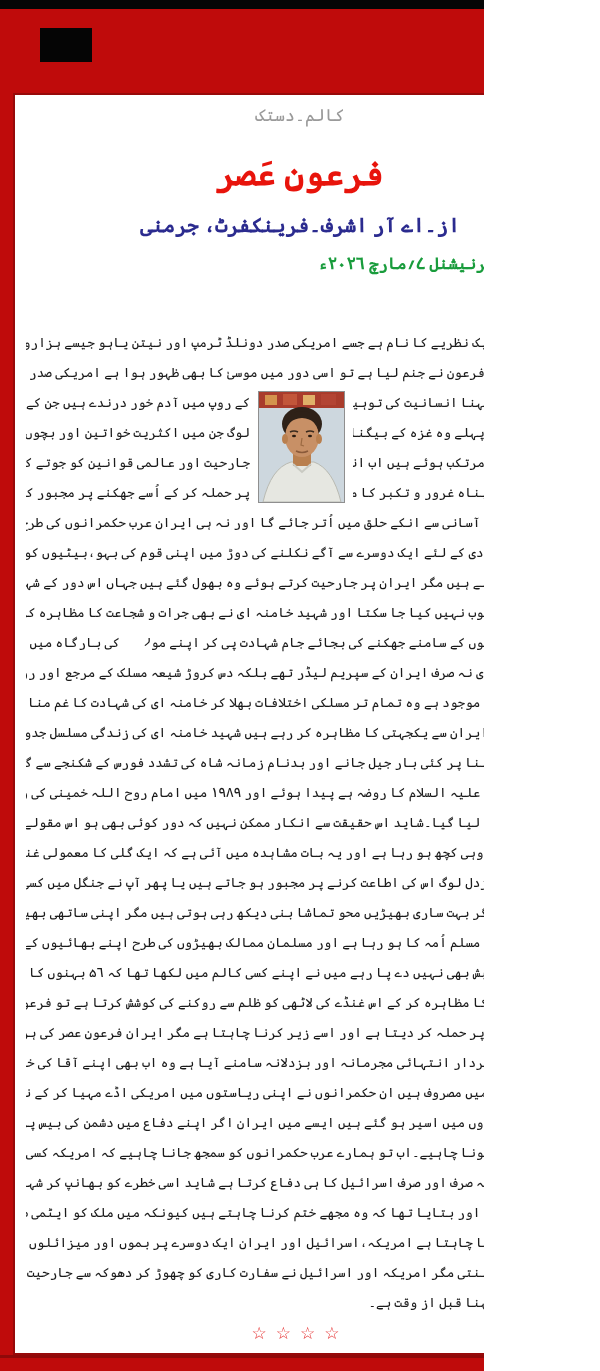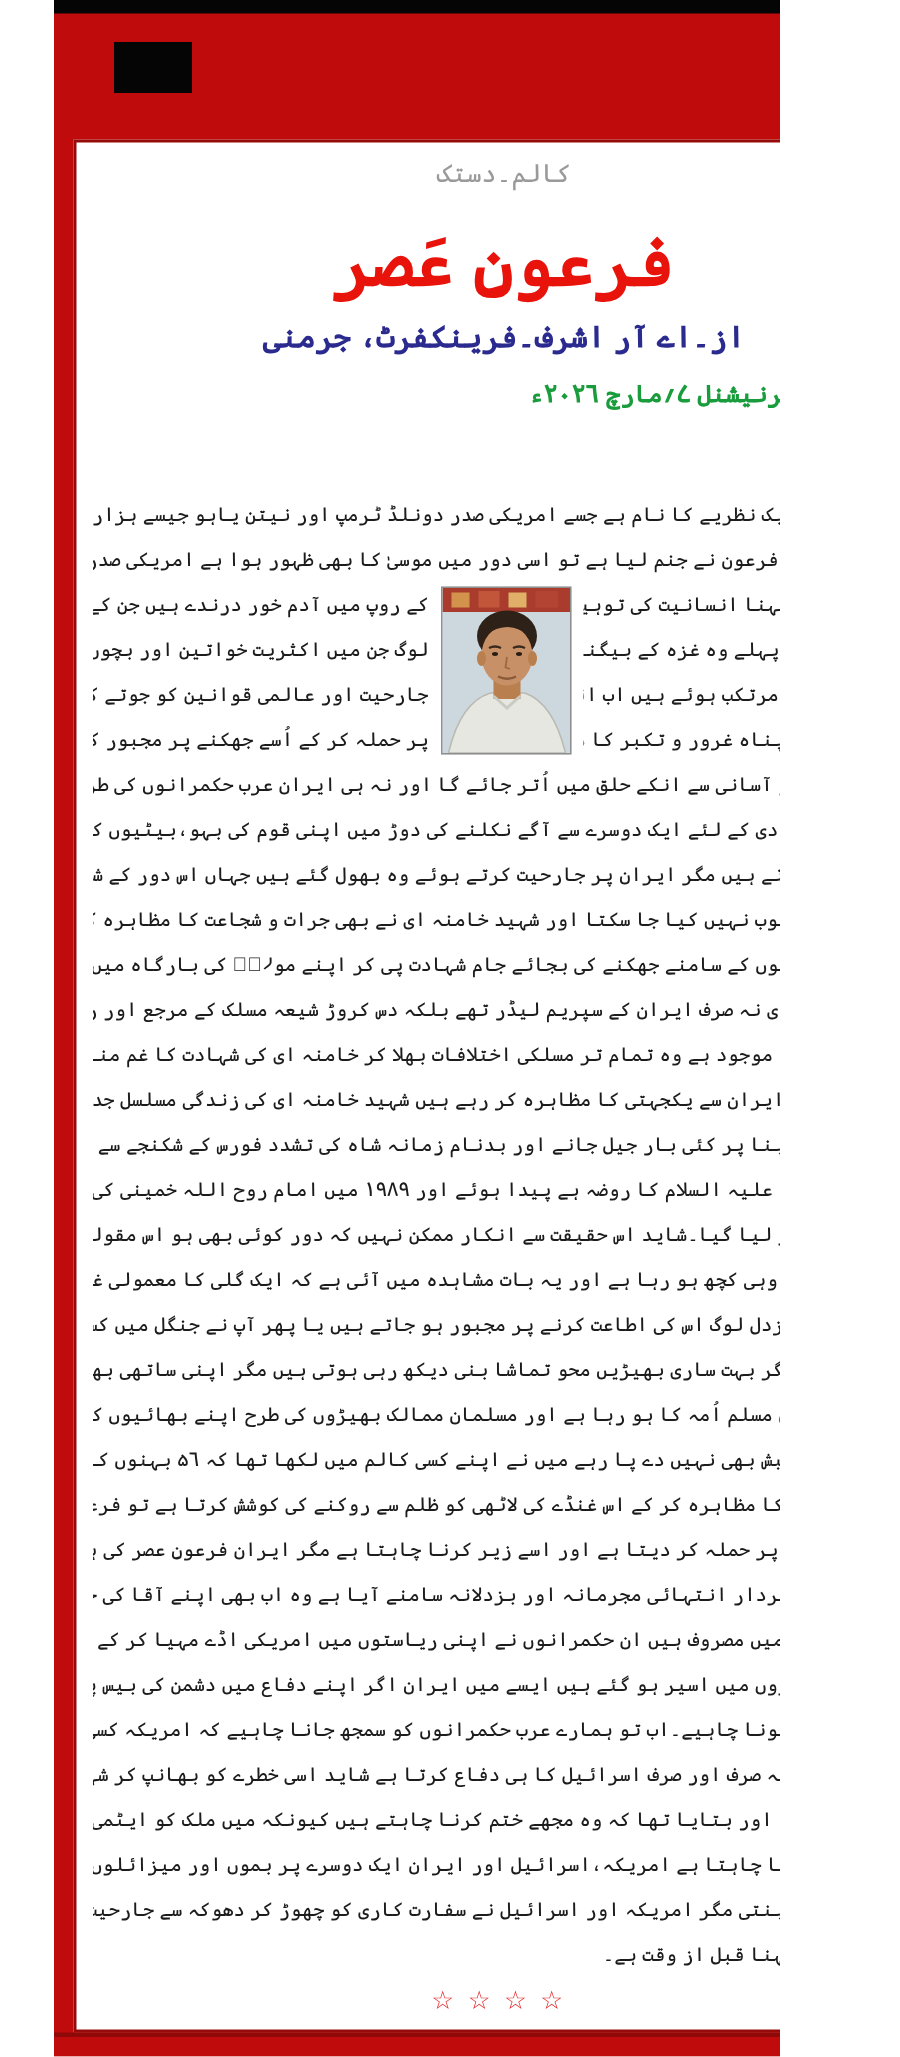--- a/index.html
+++ b/index.html
@@ -1,25 +1,25 @@
 <!DOCTYPE html>
 <html lang="ur"><head>
 <meta charset="utf-8">
 <style>
   html,body{margin:0;padding:0;background:#ffffff;}
   .page{position:relative;width:484px;height:1371px;background:#bf0b0b;overflow:hidden;
-        font-family:Liberation Sans, sans-serif;margin-left:36px;}
+        font-family:Liberation Serif, serif;}
   .top-strip{position:absolute;top:0;left:0;width:600px;height:9px;background:#050505;}
   .redact{position:absolute;top:28px;width:52px;height:34px;background:#050505;}
   .redact.left{left:40px;}
   .redact.right{left:508px;}
   .sheet{position:absolute;left:13px;top:93px;width:574px;height:1262px;background:#ffffff;
          border:2px solid #970a0a;box-sizing:border-box;padding:0 11px;}
   .col-label{margin-top:10px;text-align:center;font-size:17px;color:#9a9a9a;direction:rtl;}
-  .title{margin:16px 0 0 0;text-align:center;font-size:46px;line-height:64px;font-weight:bold;
+  .title{margin:16px 0 0 0;text-align:center;font-size:34px;line-height:64px;font-weight:bold;
          color:#e8140c;direction:rtl;}
   .byline{margin-top:4px;text-align:center;font-size:20px;line-height:30px;font-weight:bold;
           color:#2b2b8f;direction:rtl;}
   .dateline{margin-top:10px;text-align:right;font-size:16px;line-height:28px;font-weight:bold;
             color:#199c3c;direction:rtl;}
   .body{margin-top:50px;direction:rtl;color:#1c1c1c;}
   .line{height:30px;line-height:30px;font-size:13px;text-align:right;direction:rtl;
         white-space:nowrap;overflow:hidden;}
   .line.first{padding-right:30px;}
   .lead{font-weight:bold;}

